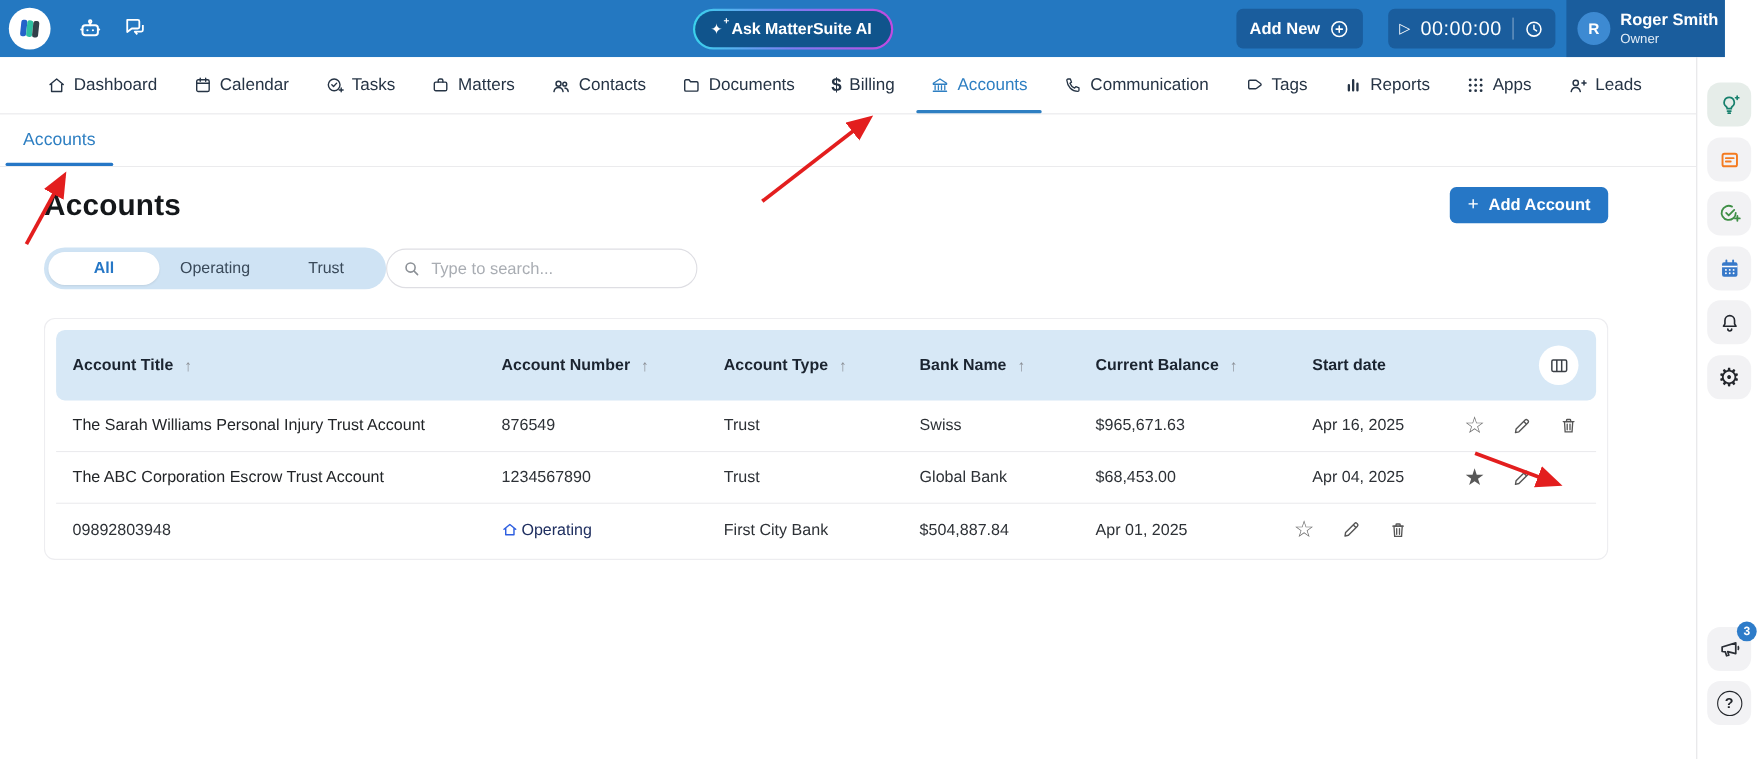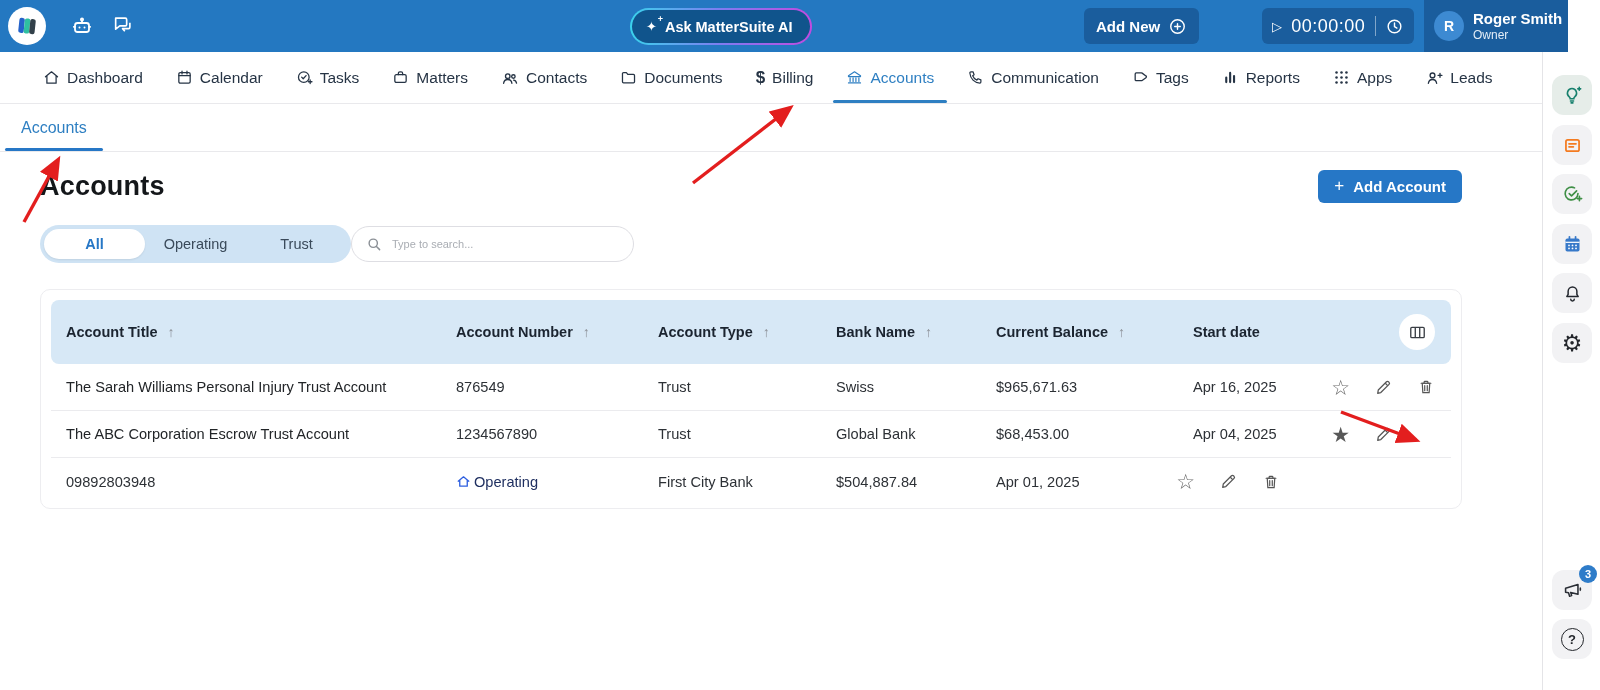--- a/index.html
+++ b/index.html
@@ -25,21 +25,21 @@
 
   .top-search { position:absolute; left:900px; top:8px; width:240px; height:36px; background:#fff; border-radius:4px;
     display:flex; align-items:center; }
   .top-search .icon-box { width:28px; height:28px; margin:0 8px 0 4px; background:#cfe4f7; border-radius:4px;
     display:flex; align-items:center; justify-content:center; color:#2478c1; }
   .top-search input { border:none; outline:none; flex:1; font-size:14.5px; color:#333; font-family:inherit; }
   .top-search input::placeholder { color:#9aa0a6; }
 
   .btn-dark { position:absolute; background:#1a5d9d; color:#fff; border:none; border-radius:6px; height:36px; top:8px;
     display:flex; align-items:center; gap:8px; font-size:15px; font-weight:600; cursor:pointer; font-family:inherit; }
-  .addnew { left:1084px; padding:0 12px; }
+  .addnew { left:1124px; padding:0 12px; }
   .timer  { left:1262px; width:152px; padding:0 10px; justify-content:space-between; font-weight:500; }
   .timer .digits { font-size:18px; letter-spacing:.5px; }
   .timer .play { font-size:13px; }
   .timer .sep { width:1px; height:20px; background:rgba(255,255,255,.45); }
 
   .user-chip { position:absolute; left:1424px; top:0; width:144px; height:52px; background:#1a5d9d;
     display:flex; align-items:center; gap:9px; padding-left:10px; cursor:pointer; }
   .avatar { width:30px; height:30px; border-radius:50%; background:#3d8ad2; color:#fff; font-size:14px; font-weight:700;
     display:flex; align-items:center; justify-content:center; }
   .user-chip .uname { color:#fff; font-size:15px; font-weight:700; line-height:1.15; }
@@ -71,21 +71,21 @@
   .btn-primary .plus { font-size:17px; font-weight:500; }
 
   .controls-row { margin-top:19px; display:flex; align-items:center; justify-content:flex-start; height:38px; }
   .segmented { background:#cfe3f4; border-radius:20px; padding:4px; display:flex; }
   .seg-opt { width:101px; height:30px; border-radius:16px; display:flex; align-items:center; justify-content:center;
     font-size:14.5px; color:#3a4a5a; font-weight:500; cursor:pointer; }
   .seg-opt.active { background:#fff; color:#2677c6; font-weight:600; box-shadow:0 1px 2px rgba(0,0,0,.08); }
 
   .table-search { position:relative; width:283px; height:36px; }
   .table-search input { width:100%; height:100%; border:1px solid #dedee3; border-radius:18px; padding:0 14px 0 40px;
-    font-size:11px; color:#444; outline:none; font-family:inherit; }
+    font-size:15px; color:#444; outline:none; font-family:inherit; }
   .table-search input::placeholder { color:#a9adb3; }
   .table-search .mag { position:absolute; left:14px; top:9px; color:#8b9096; }
 
   
   .card { margin-top:26px; border:1px solid #ededf0; border-radius:10px; padding:10px 10px 3px; background:#fff; }
   .thead, .trow { display:grid; grid-template-columns:390px 202px 178px 160px 197px 118px 1fr; align-items:center; }
   .thead { background:#d7e8f6; border-radius:8px; height:64px; }
   .th { padding-left:15px; font-size:14.5px; font-weight:700; color:#1b2430; display:flex; align-items:center; white-space:nowrap; }
   .sort { margin-left:10px; color:#8b8f96; font-size:14px; font-weight:400; cursor:pointer; }
   .trow { height:47px; border-bottom:1px solid #ebebee; }

